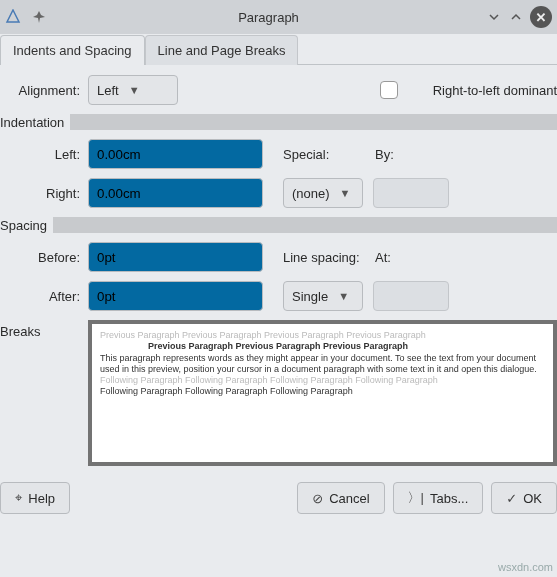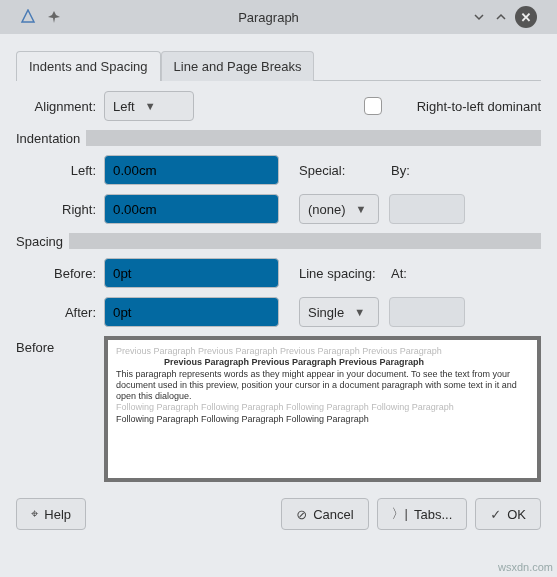--- a/index.html
+++ b/index.html
@@ -11,37 +11,37 @@
     color: #2a2a2a;
     width: 557px;
     height: 577px;
     overflow: hidden;
   }
   
   .titlebar {
     display: flex;
     align-items: center;
     height: 34px;
-    padding: 0 20px;
+    padding: 0 5px;
     background: #cfd2d6;
   }
   .titlebar .left-icons { display: flex; gap: 10px; width: 60px; }
   .titlebar .right-icons { display: flex; gap: 6px; width: 80px; justify-content: flex-end; align-items: center; }
   .titlebar .title { flex: 1; text-align: center; color: #333; }
   .tb-icon {
     width: 16px; height: 16px; display: inline-flex; align-items: center; justify-content: center;
     color: #555;
   }
   .close-btn {
     width: 22px; height: 22px; border-radius: 50%; background: #555; color: #eee;
     display: flex; align-items: center; justify-content: center; font-size: 13px; font-weight: bold;
   }
   
   .dialog {
-    padding: 16px;
+    padding: 0;
     background: #e9ebee;
   }
   
   .tabs {
     display: flex;
     border-bottom: 1px solid #bfc3c7;
     margin-bottom: 10px;
   }
   .tab {
     padding: 7px 12px;
@@ -259,21 +259,21 @@
     <div style="margin-left:20px;">
       <div class="combo" style="width:80px;">
         <span>Single</span>
         <span class="arrow">▼</span>
       </div>
     </div>
     <div class="disabled-field"></div>
   </div>
 
   <div class="preview-row">
-    <div class="label-col" style="text-align:left;">Before</div>
+    <div class="label-col" style="text-align:left;">Breaks</div>
     <div class="preview-box">
       <div class="faint">Previous Paragraph Previous Paragraph Previous Paragraph Previous Paragraph</div>
       <div class="bold">Previous Paragraph Previous Paragraph Previous Paragraph</div>
       <div>This paragraph represents words as they might appear in your document.  To see the text from your document used in this preview, position your cursor in a document paragraph with some text in it and open this dialogue.</div>
       <div class="faint">Following Paragraph Following Paragraph Following Paragraph Following Paragraph</div>
       <div>Following Paragraph Following Paragraph Following Paragraph</div>
     </div>
   </div>
 
   <div class="footer">

